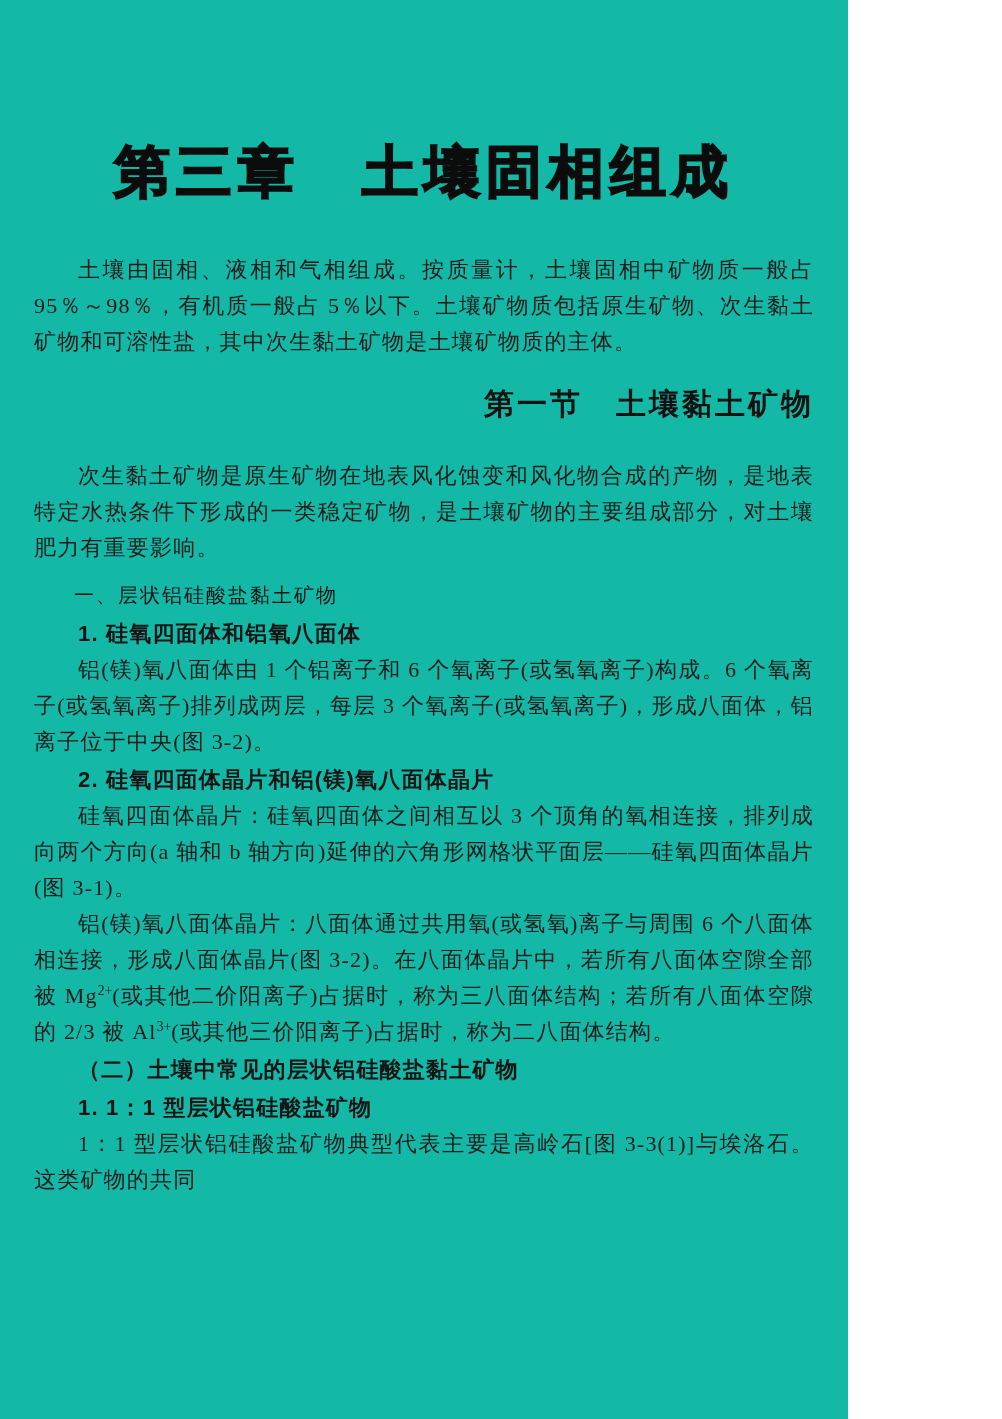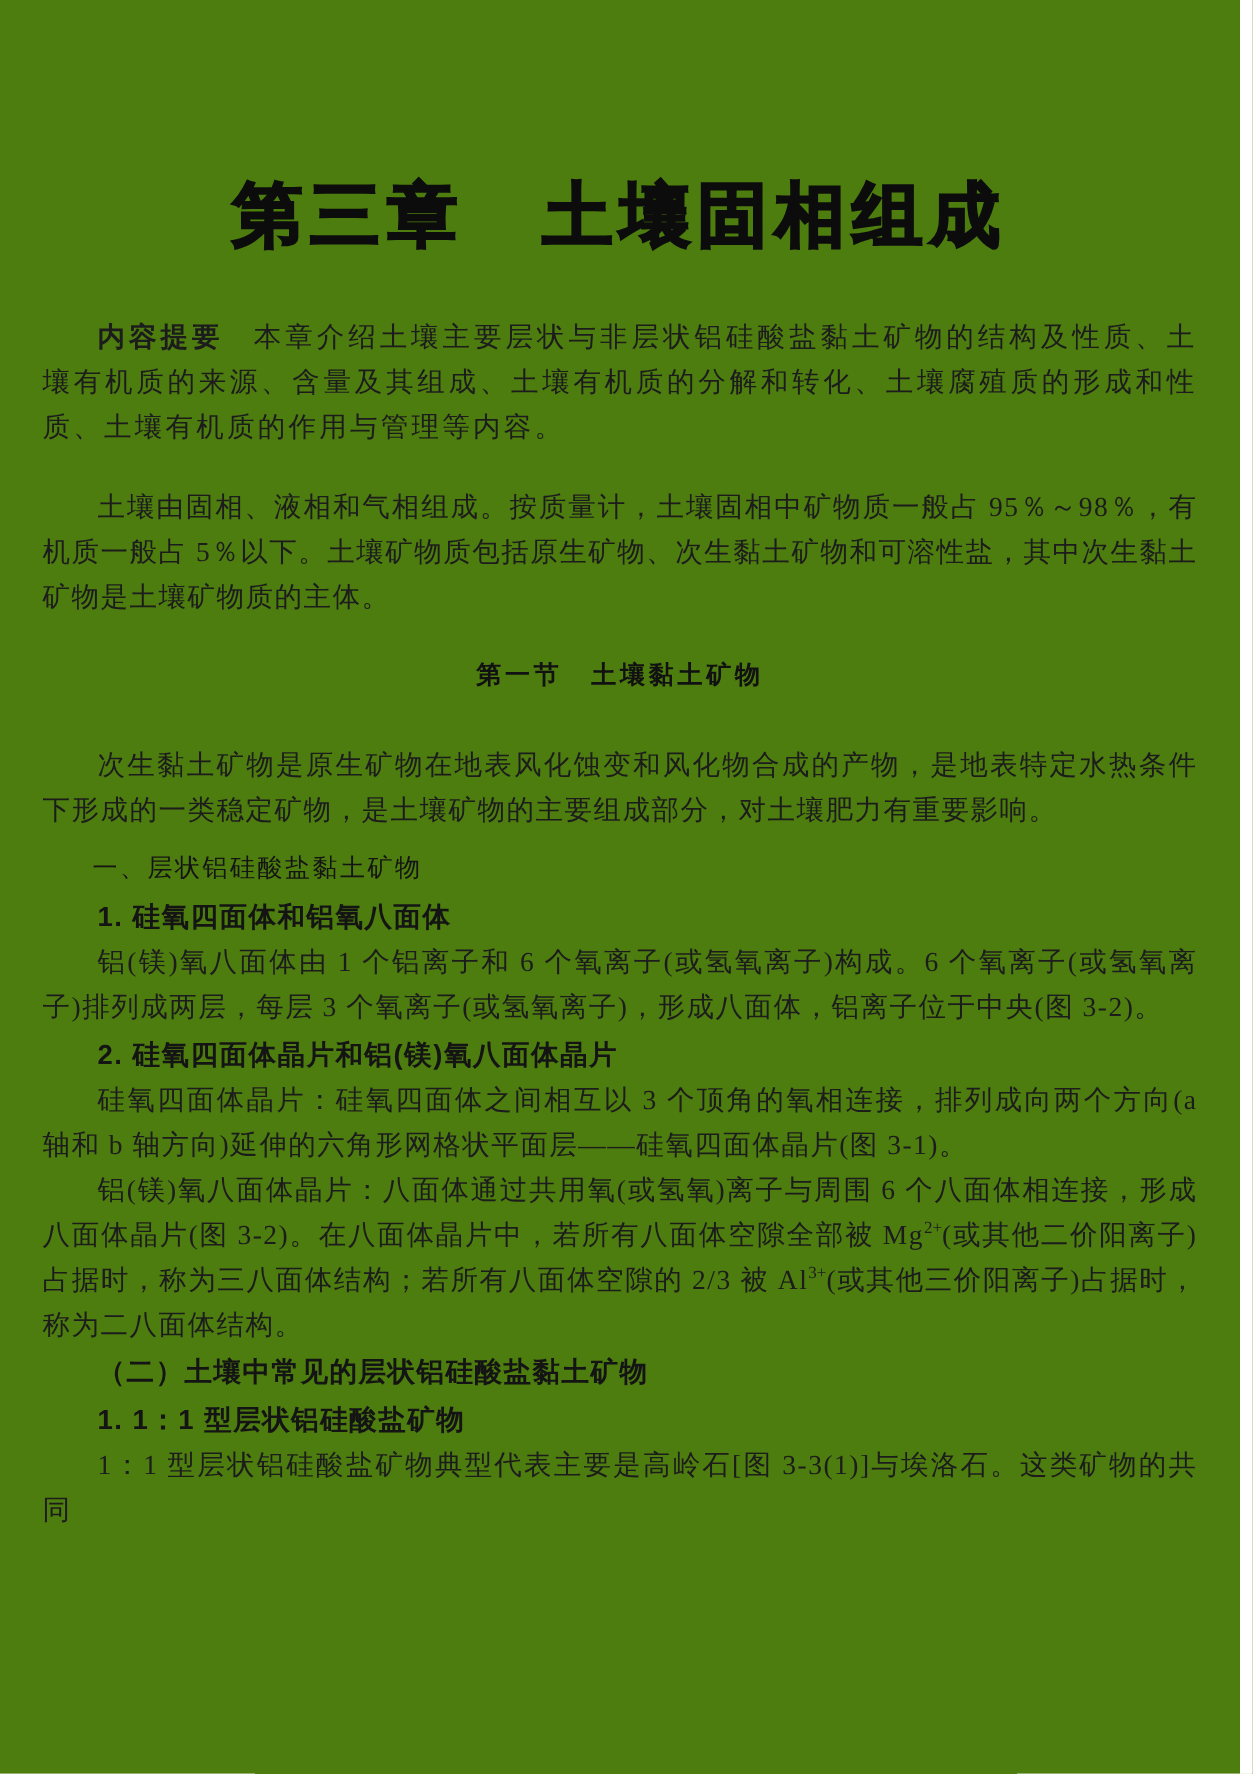--- a/index.html
+++ b/index.html
@@ -1,22 +1,22 @@
 <!DOCTYPE html>
 <html lang="zh"><head>
 <meta charset="utf-8">
 <style>
   html, body { margin: 0; padding: 0; background: #ffffff; }
 
   .page {
     position: relative;
-    width: 992px;
+    width: 848px;
     height: 1419px;
     box-sizing: border-box;
-    background: #4d7c0f;
+    background: #14b8a6;
     padding: 138px 34px 0 34px;
     overflow: hidden;
     font-family: "Liberation Serif", "DejaVu Serif", serif;
     font-size: 22px;
     color: #1c1c1c;
     text-align: justify;
   }
 
   .chapter-title {
     margin: 0 0 46px 0;
@@ -40,23 +40,23 @@
 
   .summary { letter-spacing: 2.6px; margin-bottom: 28px; }
   .summary-label {
     font-family: "Liberation Sans", "DejaVu Sans", sans-serif;
     font-weight: bold;
     margin-right: 1.1em;
   }
 
   .section-title {
     margin: 24px 0 34px 0;
-    text-align: center;
+    text-align: right;
     font-family: "Liberation Serif", "DejaVu Serif", serif;
-    font-size: 20px;
+    font-size: 30px;
     font-weight: bold;
     line-height: 40px;
     letter-spacing: 3px;
     color: #111;
   }
 
   .h-level1 {
     margin: 10px 0 2px 0;
     padding-left: 2em;
     font-family: "Liberation Sans", "DejaVu Sans", sans-serif;
@@ -80,21 +80,20 @@
 
   sup { font-size: 0.62em; line-height: 0; vertical-align: super; letter-spacing: 0; }
 </style>
 </head>
 <body>
 
 <div class="page">
 
   <h1 class="chapter-title">第三章　土壤固相组成</h1>
 
-  <p class="para summary"><span class="summary-label">内容提要</span><span>本章介绍土壤主要层状与非层状铝硅酸盐黏土矿物的结构及性质、土壤有机质的来源、含量及其组成、土壤有机质的分解和转化、土壤腐殖质的形成和性质、土壤有机质的作用与管理等内容。</span></p>
 
   <p class="para">土壤由固相、液相和气相组成。按质量计，土壤固相中矿物质一般占 95％～98％，有机质一般占 5％以下。土壤矿物质包括原生矿物、次生黏土矿物和可溶性盐，其中次生黏土矿物是土壤矿物质的主体。</p>
 
   <h2 class="section-title">第一节　土壤黏土矿物</h2>
 
   <p class="para">次生黏土矿物是原生矿物在地表风化蚀变和风化物合成的产物，是地表特定水热条件下形成的一类稳定矿物，是土壤矿物的主要组成部分，对土壤肥力有重要影响。</p>
 
 
   <h3 class="h-level1">一、层状铝硅酸盐黏土矿物</h3>
 

